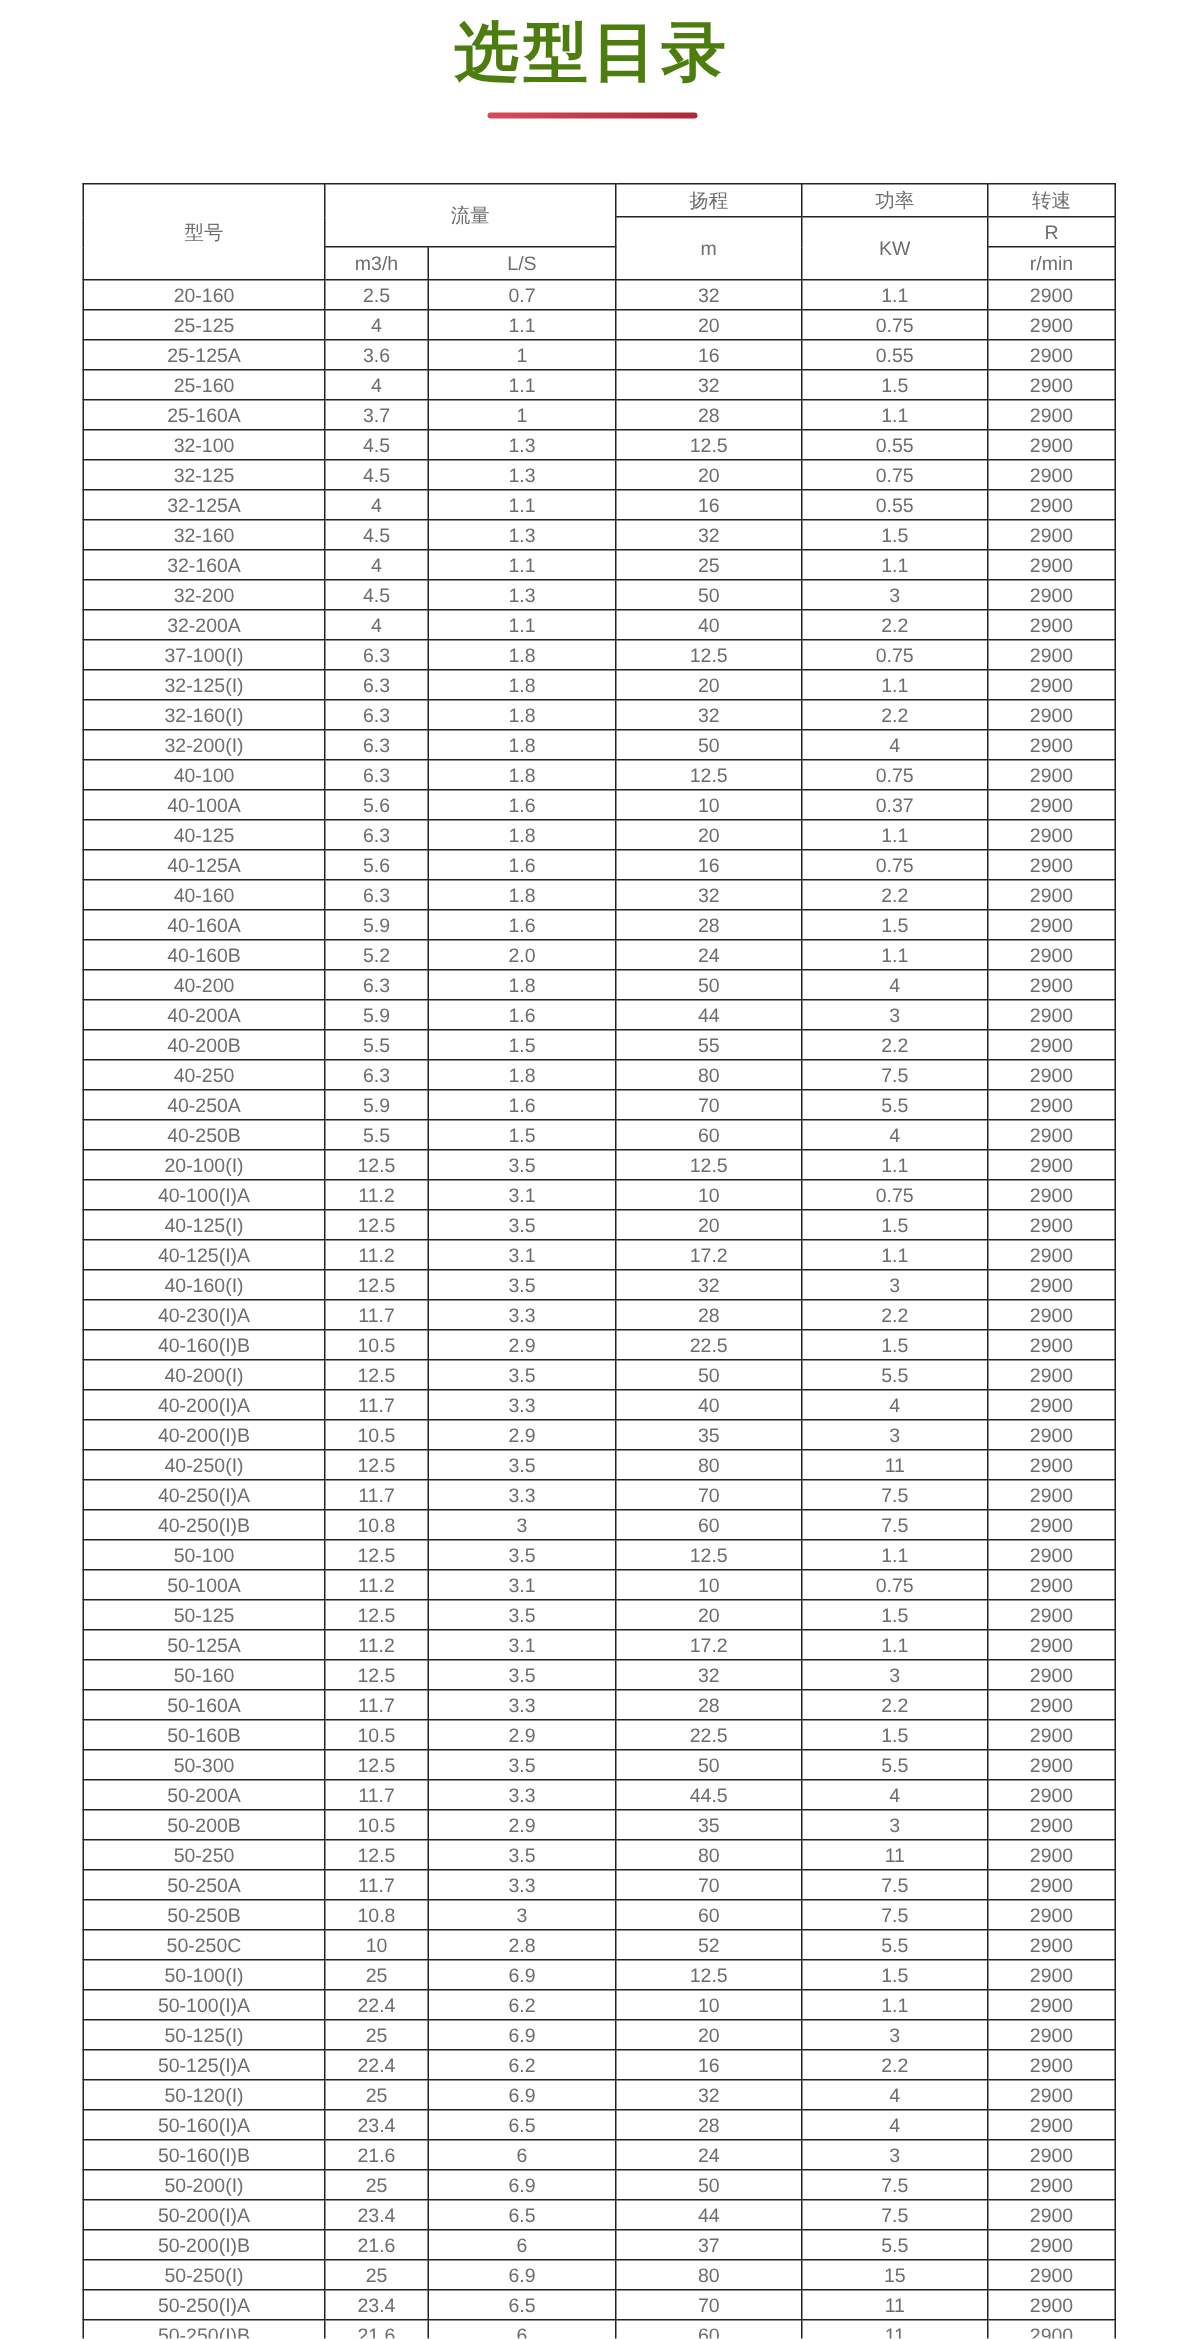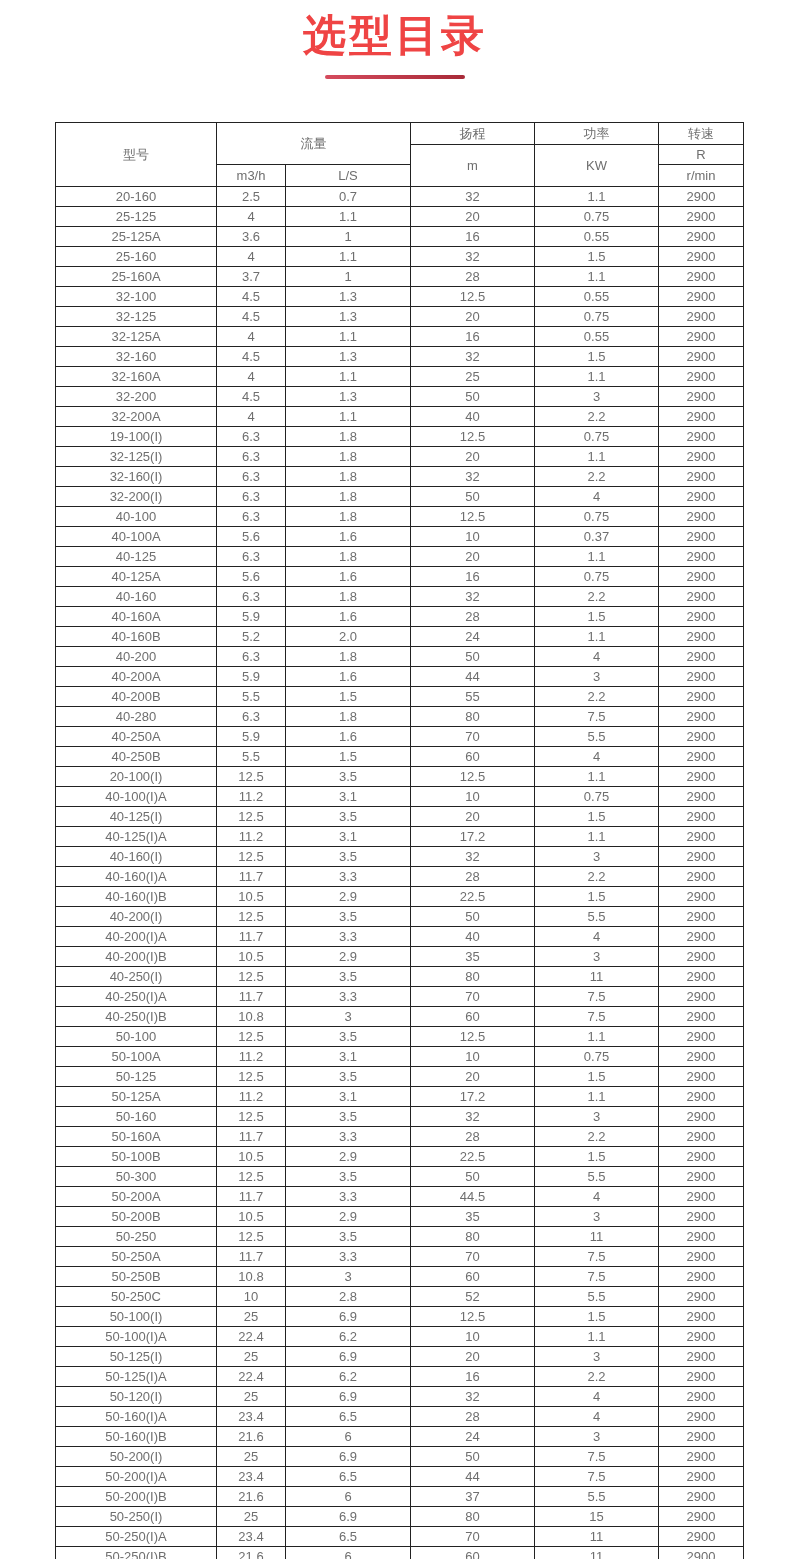--- a/index.html
+++ b/index.html
@@ -11,21 +11,21 @@
     overflow: hidden;
     font-family: "Liberation Sans", "DejaVu Sans", sans-serif;
   }
   .page-title {
     margin: 11px 0 0 0;
     text-align: center;
     font-size: 43px;
     line-height: 48px;
     font-weight: 700;
     letter-spacing: 3px;
-    color: #ef4444;
+    color: #4d7c0f;
   }
   .title-underline {
     width: 140px;
     height: 4px;
     margin: 16px auto 0 auto;
     border-radius: 2px;
     background: linear-gradient(90deg, #d54b5d, #a82a38);
   }
   table.catalog {
     border-collapse: collapse;
@@ -175,21 +175,21 @@
       </tr>
       <tr>
         <td>32-200A</td>
         <td>4</td>
         <td>1.1</td>
         <td>40</td>
         <td>2.2</td>
         <td>2900</td>
       </tr>
       <tr>
-        <td>19-100(I)</td>
+        <td>37-100(I)</td>
         <td>6.3</td>
         <td>1.8</td>
         <td>12.5</td>
         <td>0.75</td>
         <td>2900</td>
       </tr>
       <tr>
         <td>32-125(I)</td>
         <td>6.3</td>
         <td>1.8</td>
@@ -287,21 +287,21 @@
       </tr>
       <tr>
         <td>40-200B</td>
         <td>5.5</td>
         <td>1.5</td>
         <td>55</td>
         <td>2.2</td>
         <td>2900</td>
       </tr>
       <tr>
-        <td>40-280</td>
+        <td>40-250</td>
         <td>6.3</td>
         <td>1.8</td>
         <td>80</td>
         <td>7.5</td>
         <td>2900</td>
       </tr>
       <tr>
         <td>40-250A</td>
         <td>5.9</td>
         <td>1.6</td>
@@ -351,21 +351,21 @@
       </tr>
       <tr>
         <td>40-160(I)</td>
         <td>12.5</td>
         <td>3.5</td>
         <td>32</td>
         <td>3</td>
         <td>2900</td>
       </tr>
       <tr>
-        <td>40-160(I)A</td>
+        <td>40-230(I)A</td>
         <td>11.7</td>
         <td>3.3</td>
         <td>28</td>
         <td>2.2</td>
         <td>2900</td>
       </tr>
       <tr>
         <td>40-160(I)B</td>
         <td>10.5</td>
         <td>2.9</td>
@@ -463,21 +463,21 @@
       </tr>
       <tr>
         <td>50-160A</td>
         <td>11.7</td>
         <td>3.3</td>
         <td>28</td>
         <td>2.2</td>
         <td>2900</td>
       </tr>
       <tr>
-        <td>50-100B</td>
+        <td>50-160B</td>
         <td>10.5</td>
         <td>2.9</td>
         <td>22.5</td>
         <td>1.5</td>
         <td>2900</td>
       </tr>
       <tr>
         <td>50-300</td>
         <td>12.5</td>
         <td>3.5</td>

